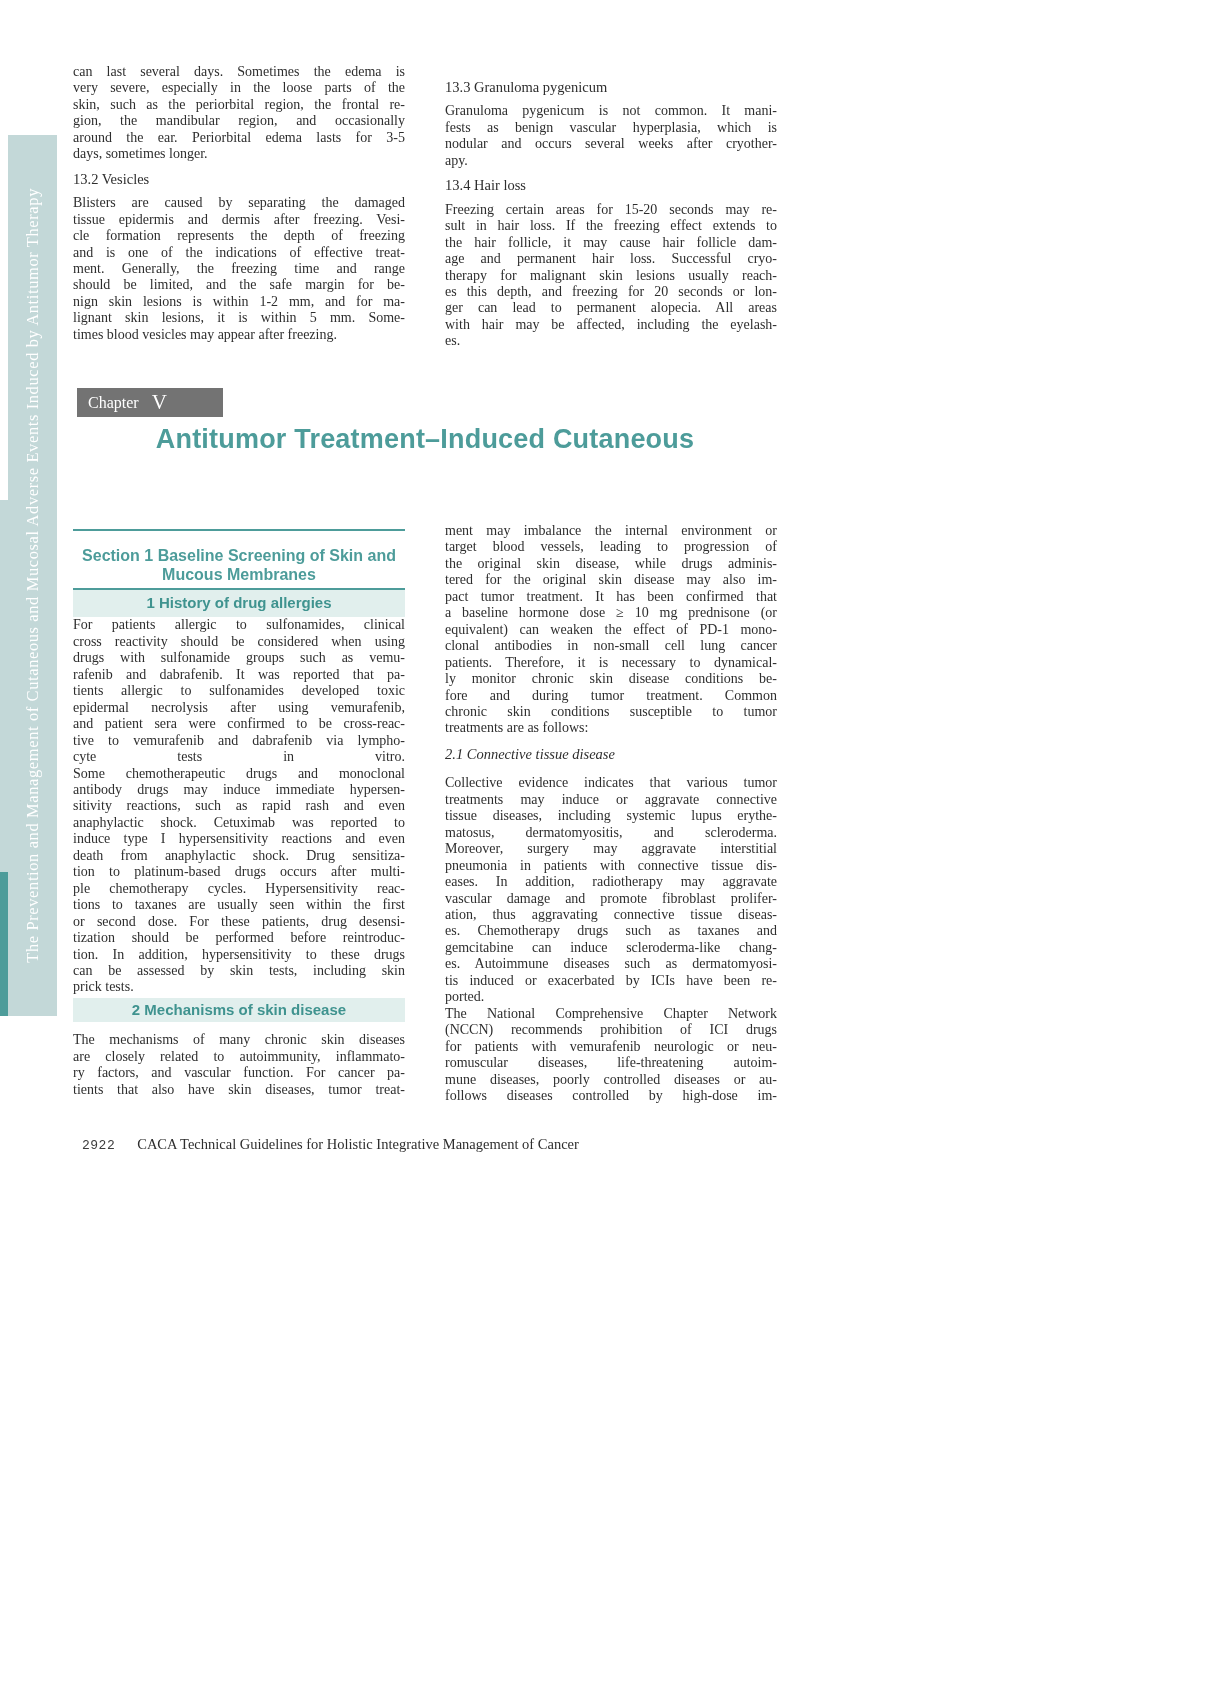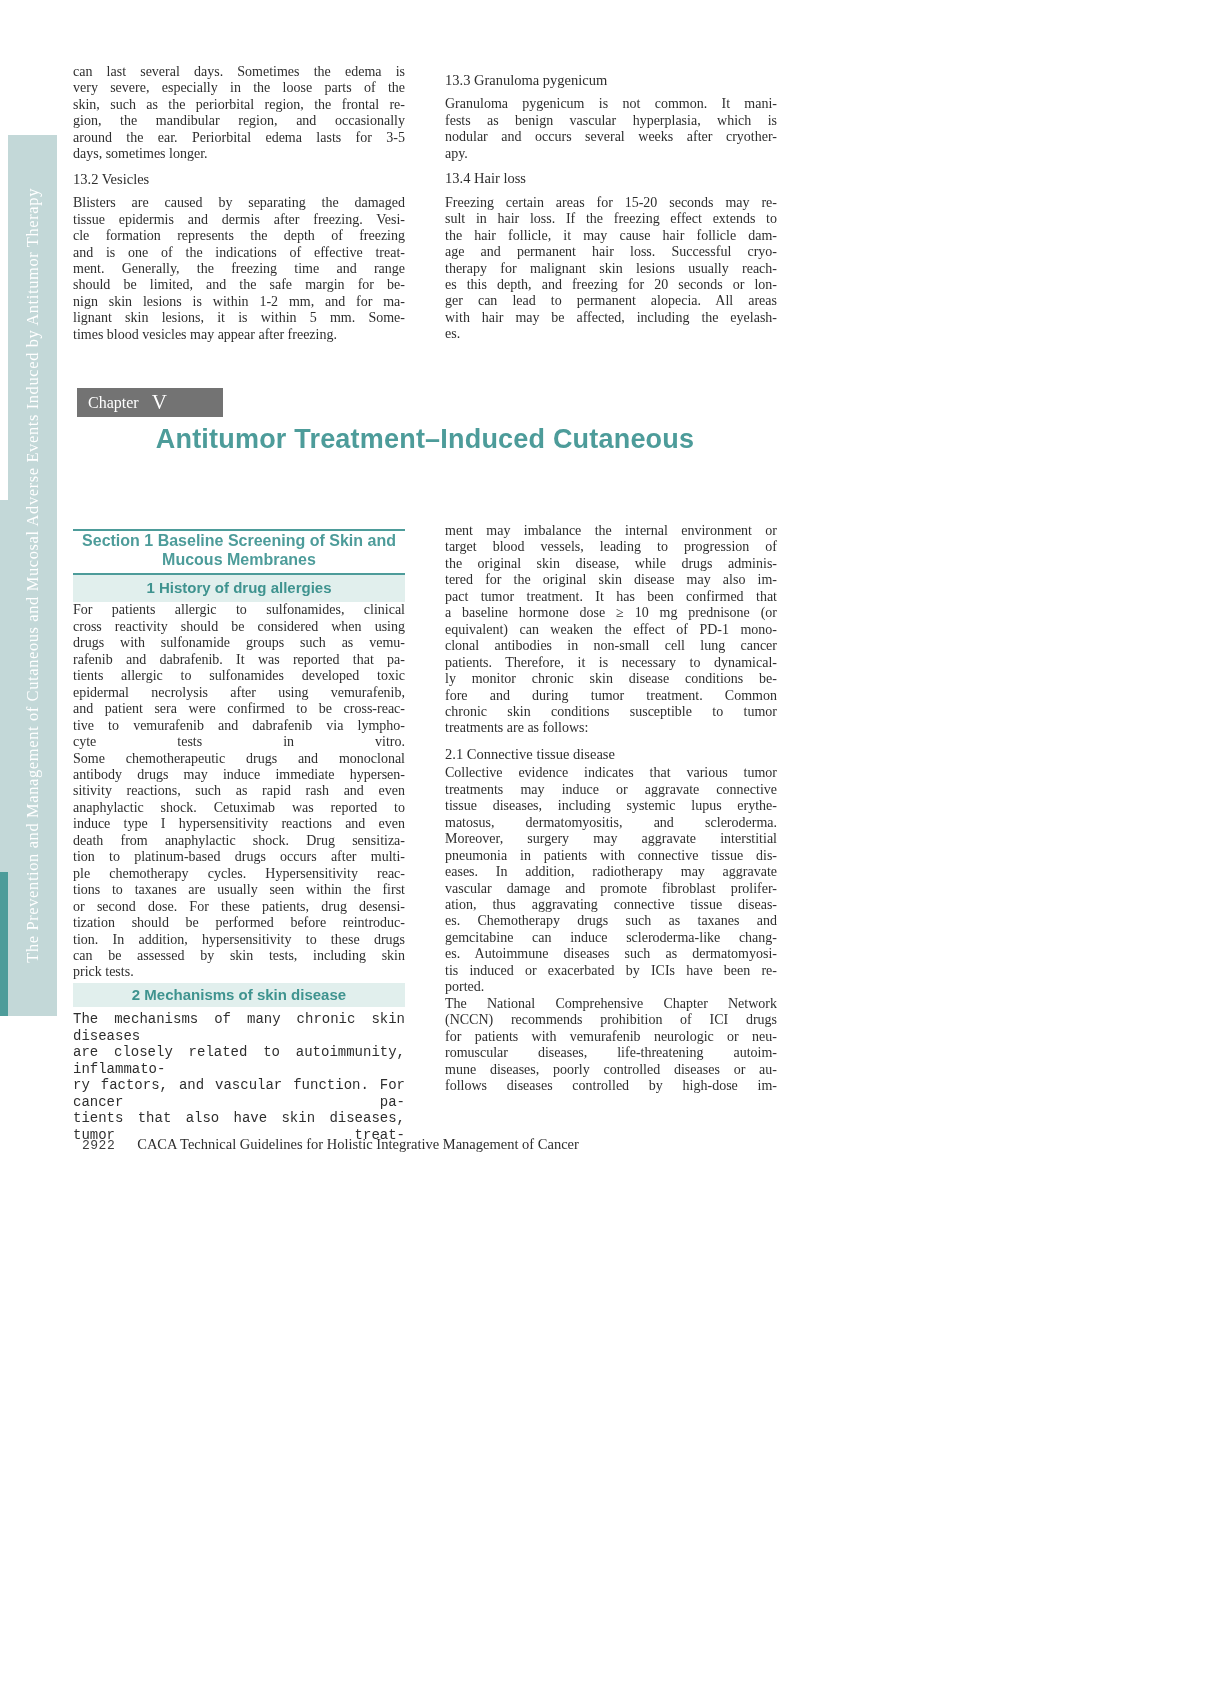--- a/index.html
+++ b/index.html
@@ -38,21 +38,21 @@
   .col-br { left:445px; top:523px; }
 
   .body-text { font-size:14px; line-height:16.45px; color:#2e2e2e; }
   .jline { text-align:justify; text-align-last:justify; }
   .jline.lastline { text-align-last:left; }
 
   .run-head {
     font-size:14.5px; line-height:16.45px; color:#2e2e2e;
     margin-top:8px; margin-bottom:8px;
   }
-  .run-head.first { margin-top:8px; }
+  .run-head.first { margin-top:15px; }
   .para { margin:0; }
 
   
   .chapter-box {
     position:absolute; left:77px; top:388px; width:146px; height:29px;
     background:#737373; color:#ffffff;
     display:flex; align-items:center; padding-left:11px; box-sizing:border-box;
   }
   .chapter-label { font-size:16px; font-family:"Liberation Serif", serif; }
   .chapter-numeral { font-size:21px; margin-left:13px; font-family:"Liberation Serif", serif; }
@@ -60,34 +60,34 @@
   .doc-title {
     position:absolute; left:73px; top:424px; width:704px;
     text-align:center; color:#4d9c9a;
     font-family:"Liberation Sans", sans-serif; font-weight:bold;
     font-size:27px; line-height:31px; letter-spacing:0.2px;
   }
 
   
   .section-head {
     border-top:2px solid #4d9c9a; border-bottom:2px solid #4d9c9a;
-    padding:1px 0 4px 0; text-align:center;
+    padding:16px 0 4px 0; text-align:center;
     color:#4d9c9a; font-family:"Liberation Sans", sans-serif;
     font-weight:bold; font-size:16px; line-height:18.5px;
   }
   .sub-bar {
     background:#e1efed; text-align:center;
     color:#3f938f; font-family:"Liberation Sans", sans-serif;
     font-weight:bold; font-size:15px;
   }
   .sub-bar-1 { margin-top:0; padding:5px 0 6px 0; }
   .sub-bar-2 { margin-top:2px;  padding:4px 0 4px 0; }
   .after-bar { }
-  .after-bar-2 { margin-top:4px;font-family:Liberation Mono, monospace; }
-  .h21 { margin-top:9px; margin-bottom:3px; }
+  .after-bar-2 { margin-top:10px; }
+  .h21 { margin-top:9px; margin-bottom:13px;font-style:italic; }
 
   
   .footer {
     position:absolute; left:82px; top:1136px;
     display:flex; align-items:baseline; gap:22px;
   }
   .footer-num {
     font-family:Liberation Mono, monospace; font-size:13px; color:#3c3c3c;
     letter-spacing:0.5px;
   }

